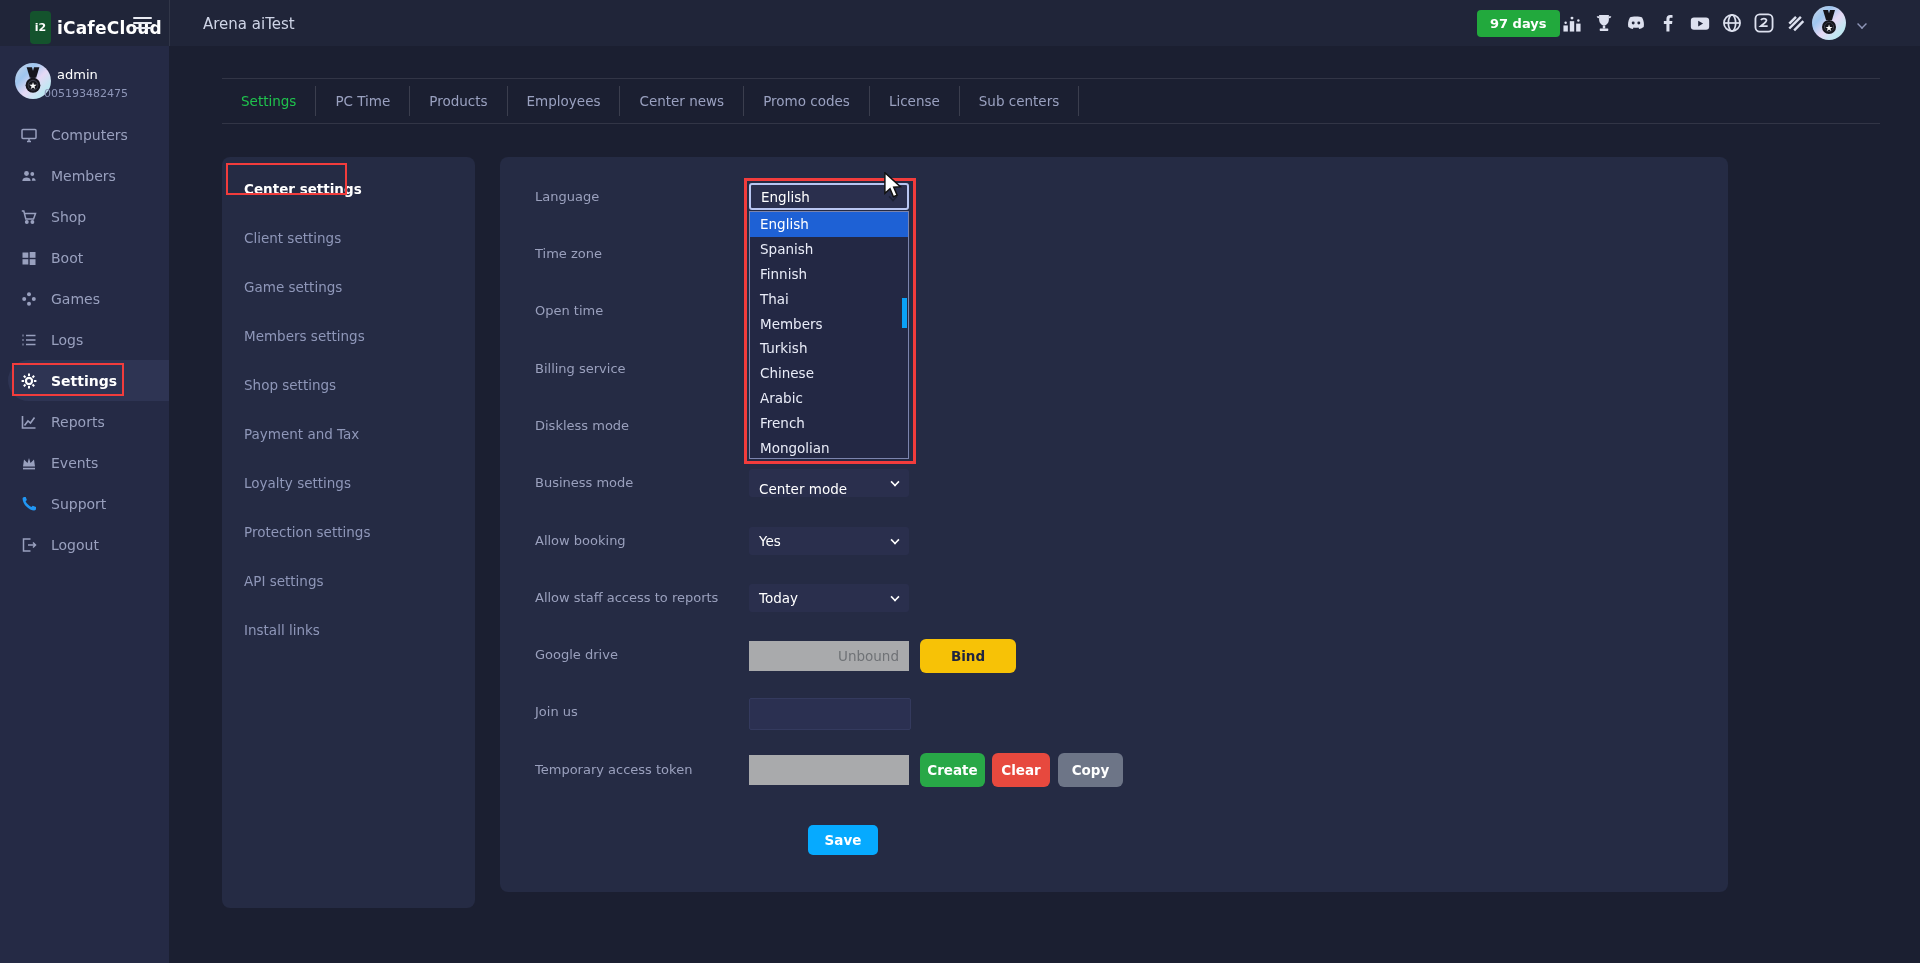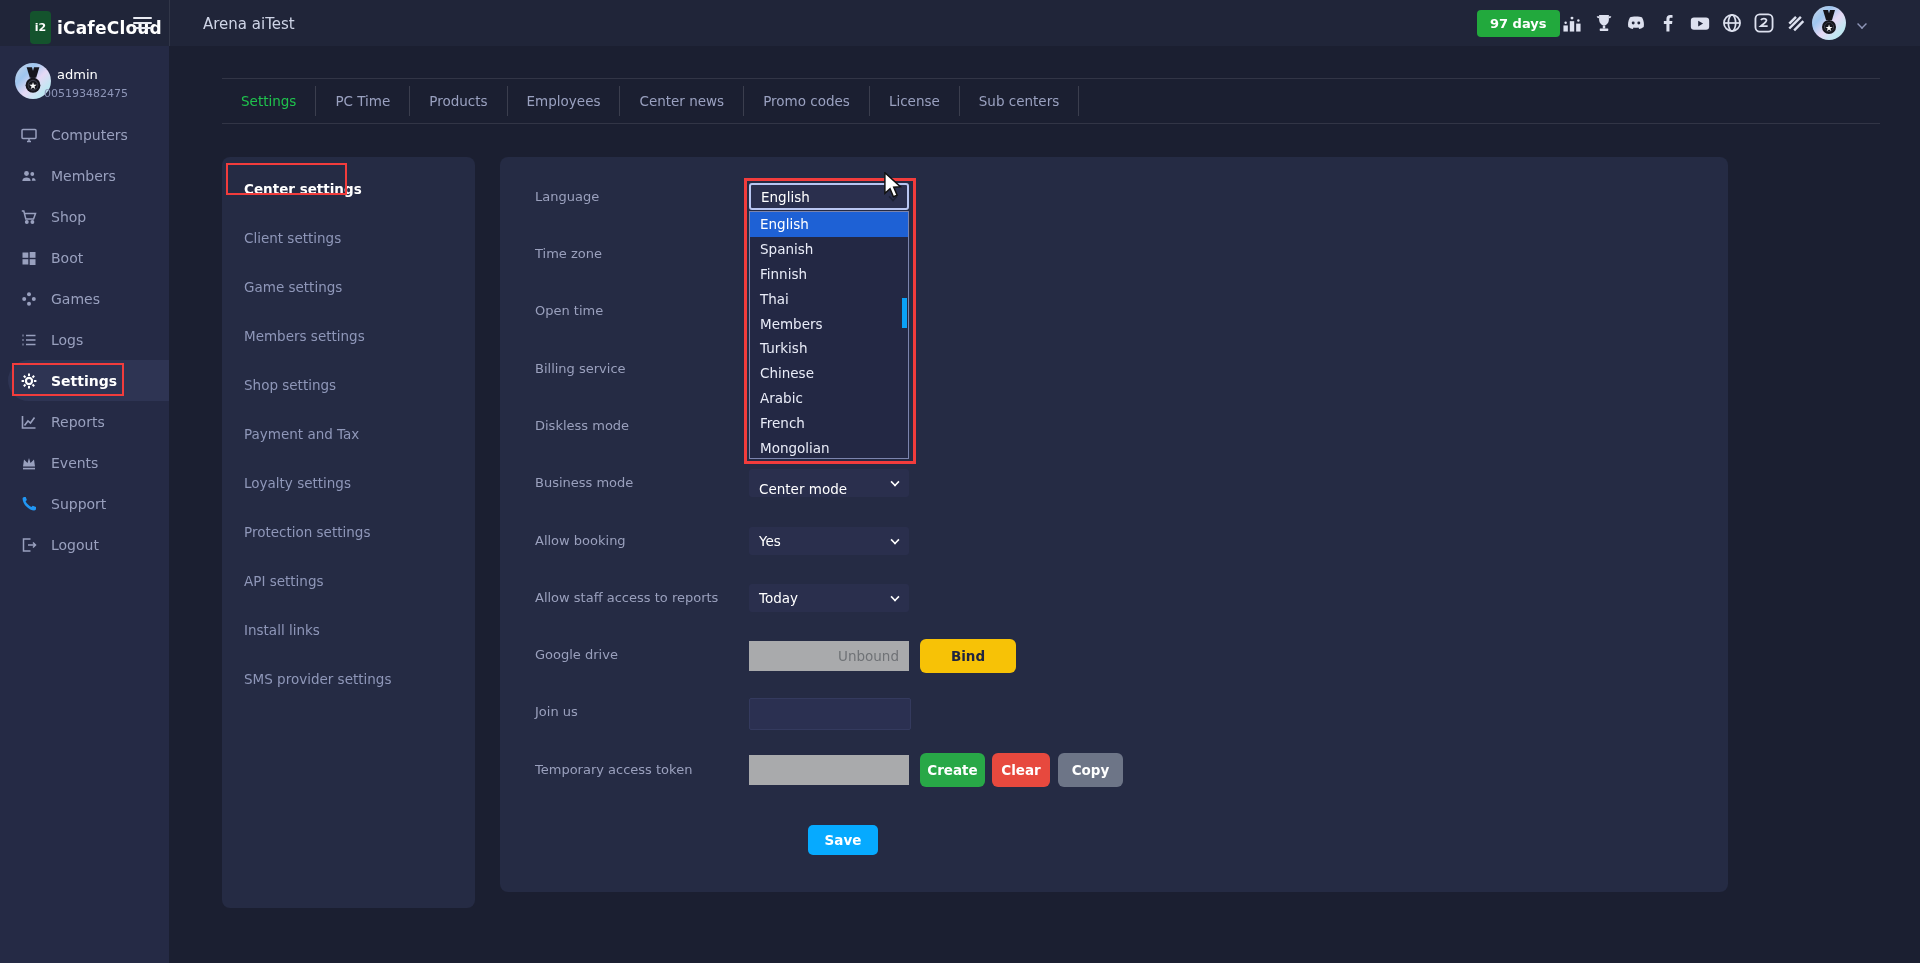--- a/index.html
+++ b/index.html
@@ -299,21 +299,20 @@
     <div class="menu-item active">Center settings</div>
     <div class="menu-item">Client settings</div>
     <div class="menu-item">Game settings</div>
     <div class="menu-item">Members settings</div>
     <div class="menu-item">Shop settings</div>
     <div class="menu-item">Payment and Tax</div>
     <div class="menu-item">Loyalty settings</div>
     <div class="menu-item">Protection settings</div>
     <div class="menu-item">API settings</div>
     <div class="menu-item">Install links</div>
-    <div class="menu-item">SMS provider settings</div>
   </section>
   <div class="annot" style="left:226px; top:163px; width:121px; height:32px;"></div>
 
   <section class="panel form-panel">
 
     <div class="flabel" style="top:30px;">Language</div>
     <div class="flabel" style="top:87px;">Time zone</div>
     <div class="flabel" style="top:144px;">Open time</div>
     <div class="flabel" style="top:202px;">Billing service</div>
     <div class="flabel" style="top:259px;">Diskless mode</div>

